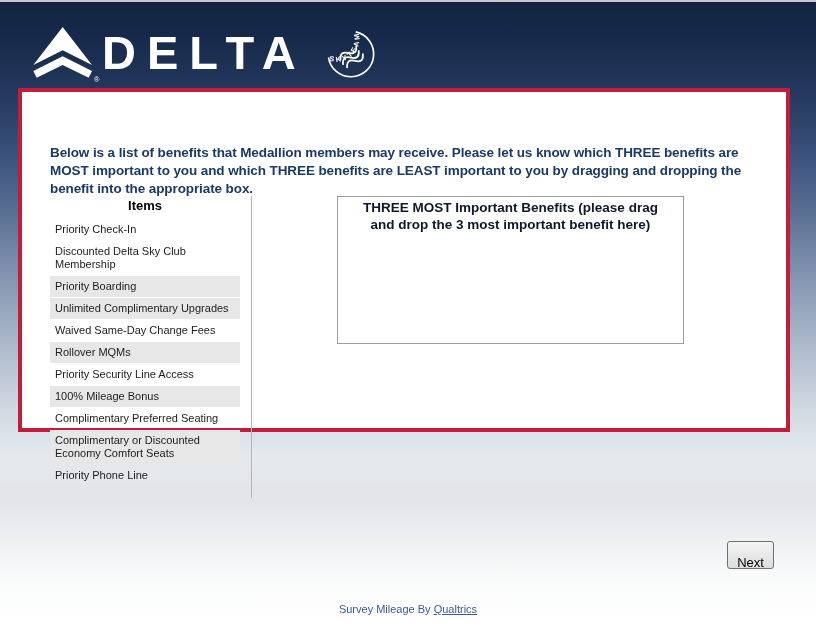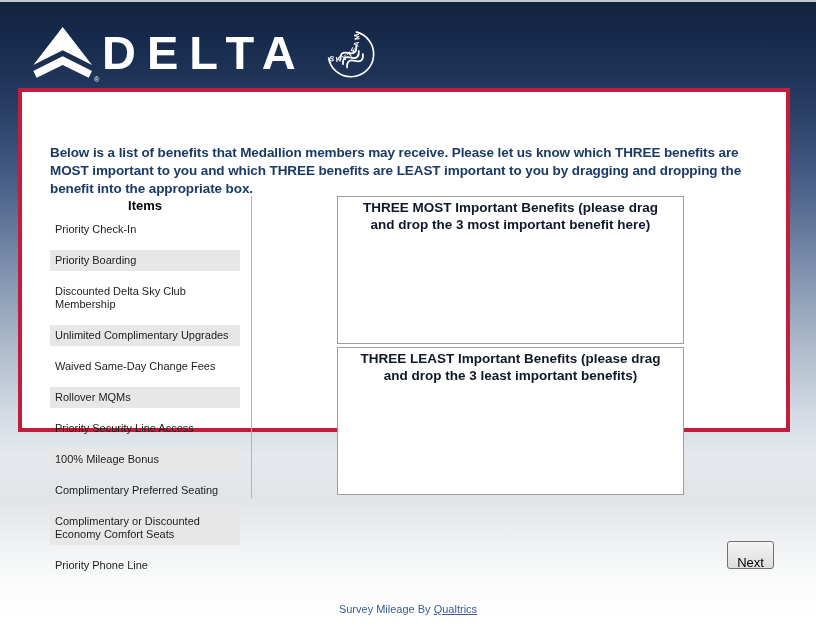--- a/index.html
+++ b/index.html
@@ -36,21 +36,21 @@
     color:#1b3a66; font-weight:bold; font-size:13.5px; line-height:1.32;
     letter-spacing:-0.1px;
   }
   .items-col{ position:absolute; left:28px; top:106px; width:190px; }
   .items-header{
     text-align:center; font-weight:bold; font-size:13px; color:#000;
     margin-bottom:6px;
   }
   .item{
     font-size:11px; color:#1c1c1c; line-height:13px;
-    padding:4px 5px; margin-bottom:10px; cursor:move;
+    padding:4px 5px; margin-bottom:1px; cursor:move;
   }
   .item.shaded{ background:#e7e7e7; }
   .divider{
     position:absolute; left:229px; top:104px; width:1px; height:302px;
     background:#b4b4b4;
   }
   .dropboxes{ position:absolute; left:315px; top:104px; width:347px; }
   .dropbox{
     width:347px; height:148px; border:1px solid #9d9d9d; background:#ffffff;
     margin-bottom:3px;
@@ -102,41 +102,38 @@
     </g>
   </svg>
 </div>
 
 <div class="survey-box">
   <div class="instructions">Below is a list of benefits that Medallion members may receive.  Please let us know which THREE benefits are MOST important to you and which THREE benefits are LEAST important to you by dragging and dropping the benefit into the appropriate box.</div>
 
   <div class="items-col">
     <div class="items-header">Items</div>
     <div class="item">Priority Check-In</div>
+    <div class="item">Discounted Delta Sky Club Membership</div>
     <div class="item shaded">Priority Boarding</div>
-    <div class="item">Discounted Delta Sky Club Membership</div>
     <div class="item shaded">Unlimited Complimentary Upgrades</div>
     <div class="item">Waived Same-Day Change Fees</div>
     <div class="item shaded">Rollover MQMs</div>
     <div class="item">Priority Security Line Access</div>
     <div class="item shaded">100% Mileage Bonus</div>
     <div class="item">Complimentary Preferred Seating</div>
     <div class="item shaded">Complimentary or Discounted Economy Comfort Seats</div>
     <div class="item">Priority Phone Line</div>
   </div>
 
   <div class="divider"></div>
 
   <div class="dropboxes">
     <div class="dropbox">
       <span class="dropbox-title">THREE MOST Important Benefits (please drag and drop the 3 most important benefit here)</span>
     </div>
-    <div class="dropbox">
-      <span class="dropbox-title">THREE LEAST Important Benefits (please drag and drop the 3 least important benefits)</span>
-    </div>
   </div>
 
   <button class="next-btn">Next</button>
 </div>
 
 <div class="footer">
   <span>Survey Mileage By </span><a>Qualtrics</a>
 </div>
 
 </body></html>

